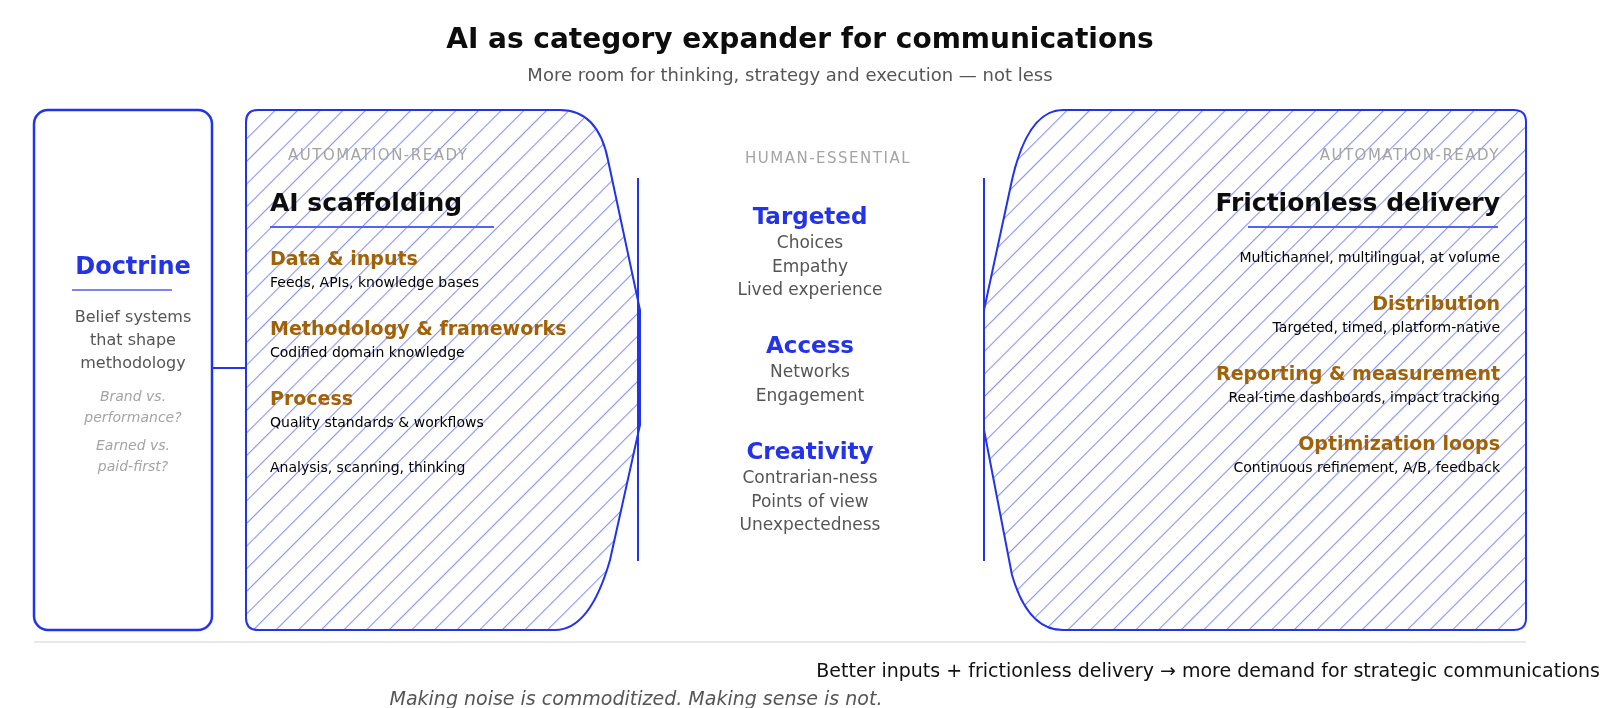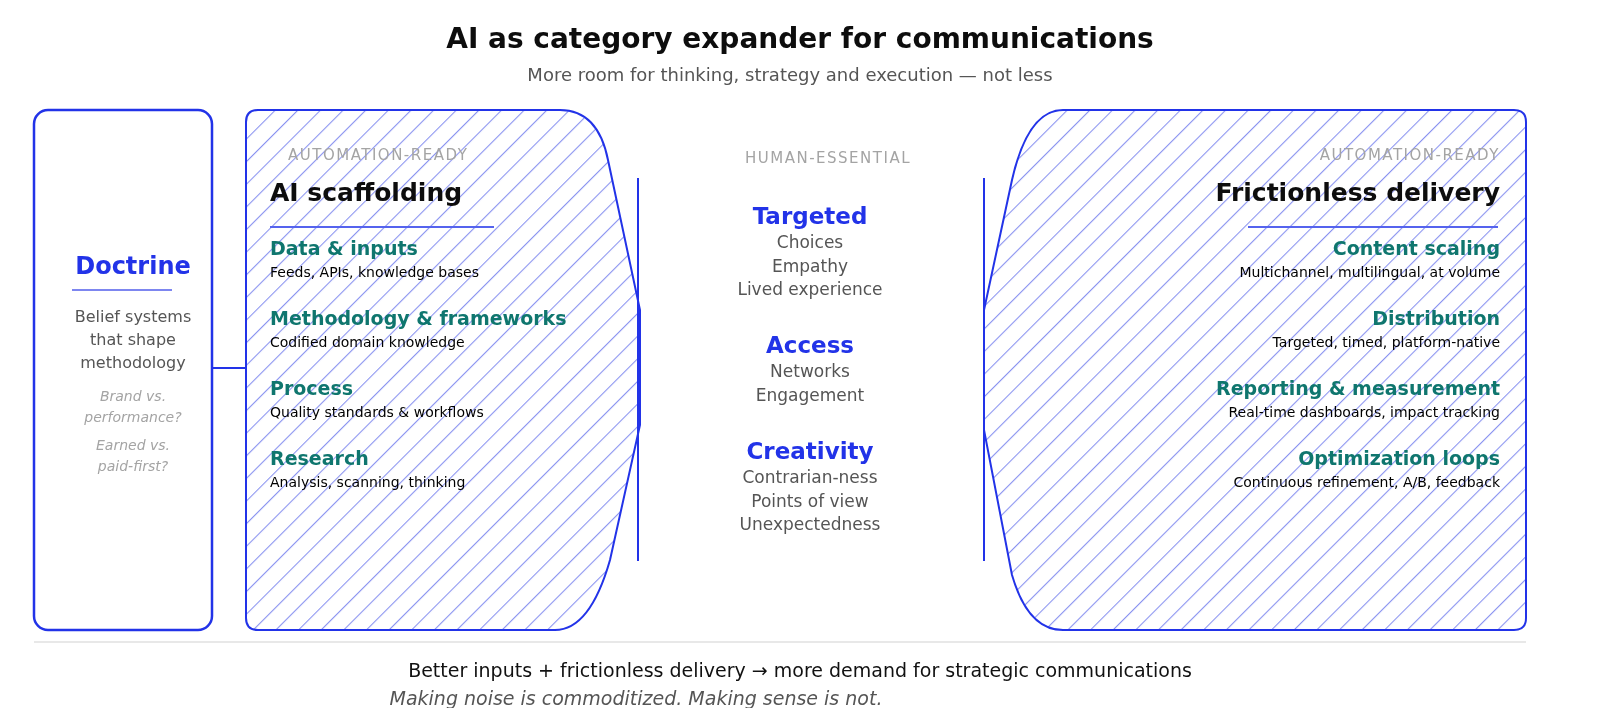--- a/index.html
+++ b/index.html
@@ -4,39 +4,39 @@
   <style>
     html, body { margin: 0; padding: 0; background: #ffffff; }
     body { width: 1600px; height: 708px; position: relative; overflow: hidden;
            font-family: "DejaVu Sans", sans-serif; color: #111; }
     .abs { position: absolute; }
     .title { left: 0; width: 1600px; top: 22px; text-align: center; font-size: 28px; font-weight: bold; color: #0d0d0d; }
     .subtitle { left: 0; width: 1580px; top: 64px; text-align: center; font-size: 18px; color: #555; }
     svg.shapes { position: absolute; left: 0; top: 0; }
     .eyebrow { font-size: 15px; letter-spacing: 1.5px; color: #a4a4a4; margin-left: 18px; }
     .section-title { font-size: 25px; font-weight: bold; color: #0d0d0d; }
-    .item-title { font-size: 19px; font-weight: bold; color: #0f766e; }
+    .item-title { font-size: 19px; font-weight: bold; color: #a16207; }
     .item-desc { font-size: 14px; color: #000000; }
     .left-panel { left: 270px; top: 146px; width: 340px; }
     .right-panel { left: 1100px; top: 146px; width: 400px; text-align: right; }
-    .left-panel .section-title, .right-panel .section-title { margin-top: 14px; }
+    .left-panel .section-title, .right-panel .section-title { margin-top: 24px; }
     .item { margin-top: 0; }
     .item-title { line-height: 25px; }
     .item-desc { line-height: 22px; }
     .item + .item { margin-top: 23px; }
     .items { margin-top: 29px; }
     .doctrine { left: 34px; width: 198px; text-align: center; }
     .doctrine-title { top: 252px; font-size: 24px; font-weight: bold; color: #2233e8; }
     .doctrine-desc { top: 305px; font-size: 16px; line-height: 23px; color: #555; }
     .doctrine-q { font-size: 14px; line-height: 21px; color: #a4a4a4; font-style: italic; }
     .center { left: 640px; width: 340px; text-align: center; }
     .center-eyebrow { top: 149px; }
     .skill-title { font-size: 23px; font-weight: bold; color: #2233e8; line-height: 30px; }
     .skill-line { font-size: 17px; color: #555; line-height: 23.5px; }
-    .footer-main { left: 0; width: 1600px; top: 659px; text-align: center; font-size: 19px; color: #111; }
+    .footer-main { left: 0; width: 1600px; top: 659px; text-align: right; font-size: 19px; color: #111; }
     .footer-sub { left: 0; width: 1272px; top: 687px; text-align: center; font-size: 19px; color: #555; font-style: italic; }
   </style>
 </head>
 <body>
 
 <svg class="shapes" width="1600" height="708">
   <defs>
     <pattern id="hatch" patternUnits="userSpaceOnUse" width="16" height="16" patternTransform="rotate(45)">
       <line x1="0" y1="0" x2="0" y2="16" stroke="#8a93f0" stroke-width="2.2"></line>
     </pattern>
@@ -90,21 +90,20 @@
     </div>
     <div class="item">
       <div class="item-title">Methodology &amp; frameworks</div>
       <div class="item-desc">Codified domain knowledge</div>
     </div>
     <div class="item">
       <div class="item-title">Process</div>
       <div class="item-desc">Quality standards &amp; workflows</div>
     </div>
     <div class="item">
-      <div class="item-title">Research</div>
       <div class="item-desc">Analysis, scanning, thinking</div>
     </div>
   </div>
 </div>
 
 <div class="abs center eyebrow center-eyebrow">HUMAN-ESSENTIAL</div>
 <div class="abs center" style="top:201px">
   <div class="skill-title">Targeted</div>
   <div class="skill-line">Choices</div>
   <div class="skill-line">Empathy</div>
@@ -120,21 +119,20 @@
   <div class="skill-line">Contrarian-ness</div>
   <div class="skill-line">Points of view</div>
   <div class="skill-line">Unexpectedness</div>
 </div>
 
 <div class="abs right-panel">
   <div class="eyebrow">AUTOMATION-READY</div>
   <div class="section-title">Frictionless delivery</div>
   <div class="items">
     <div class="item">
-      <div class="item-title">Content scaling</div>
       <div class="item-desc">Multichannel, multilingual, at volume</div>
     </div>
     <div class="item">
       <div class="item-title">Distribution</div>
       <div class="item-desc">Targeted, timed, platform-native</div>
     </div>
     <div class="item">
       <div class="item-title">Reporting &amp; measurement</div>
       <div class="item-desc">Real-time dashboards, impact tracking</div>
     </div>

